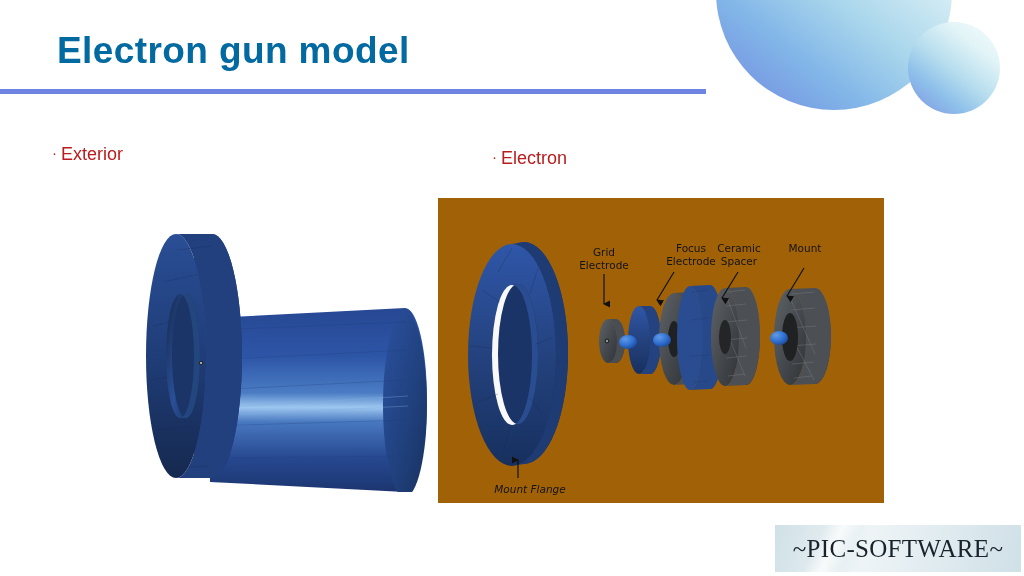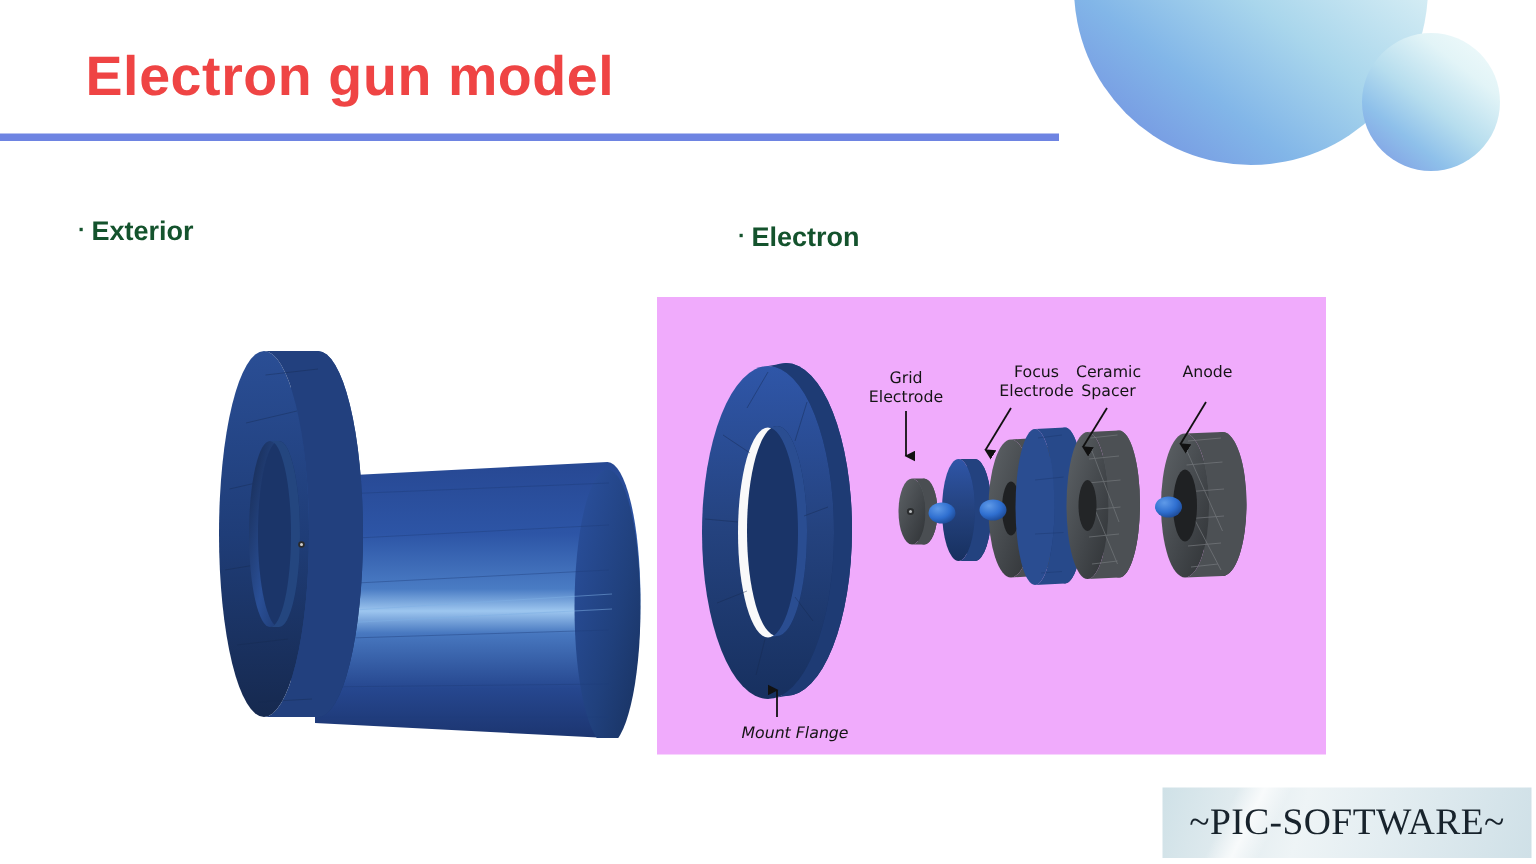--- a/index.html
+++ b/index.html
@@ -23,48 +23,48 @@
   .deco-circle-small{
     position:absolute;
     width:92px;height:92px;border-radius:50%;
     left:214px;top:22px;
     background:linear-gradient(218deg,#f4fcfc 0%,#e2f4f7 26%,#b6ddee 52%,#8ec0ea 72%,#7d93e2 100%);
   }
 
   
   .title{
     position:absolute;left:57px;top:30px;
-    font-size:37px;font-weight:bold;color:#ef4444;
+    font-size:37px;font-weight:bold;color:#0369a1;
     letter-spacing:.4px;
     white-space:nowrap;
     text-align:right;
   }
   .title-rule{
     position:absolute;left:0;top:89px;width:706px;height:5px;
     background:#6e84e2;
   }
 
   
   .sec-head{
     position:absolute;
-    font-size:18px;font-weight:bold;color:#14532d;
+    font-size:18px;font-weight:normal;color:#b91c1c;
     white-space:nowrap;
   }
   .sec-head .bullet{font-size:15px;margin-right:4px;position:relative;top:-2px;}
   #head-exterior{left:52px;top:144px;}
   #head-structure{left:492px;top:148px;}
 
   
   .exterior{position:absolute;left:120px;top:230px;width:340px;height:262px;}
   .exterior svg{display:block;width:100%;height:100%;}
 
   
   .structure-panel{
     position:absolute;left:438px;top:198px;width:446px;height:305px;
-    background:#f0abfc;
+    background:#a16207;
   }
   .structure-panel svg.diagram{position:absolute;left:0;top:0;width:446px;height:305px;display:block;}
 
   .cb-label{
     position:absolute;
     font-family:"DejaVu Sans", sans-serif;
     font-size:10.5px;color:#141414;
     text-align:center;line-height:12.5px;
     white-space:pre-line;
   }
@@ -325,21 +325,21 @@
         </marker>
       </defs>
     </svg>
 
     <div class="cb-label" id="lbl-grid">Grid
 Electrode</div>
     <div class="cb-label" id="lbl-focus">Focus
 Electrode</div>
     <div class="cb-label" id="lbl-ceramic">Ceramic
 Spacer</div>
-    <div class="cb-label" id="lbl-anode">Anode</div>
+    <div class="cb-label" id="lbl-anode">Mount</div>
     <div class="cb-label" id="lbl-mount">Mount Flange</div>
   </div>
 
   <div class="logo-box">
     <div class="shine"></div>
     <div class="logo-text">~PIC-SOFTWARE~</div>
   </div>
 
 </div>
 

